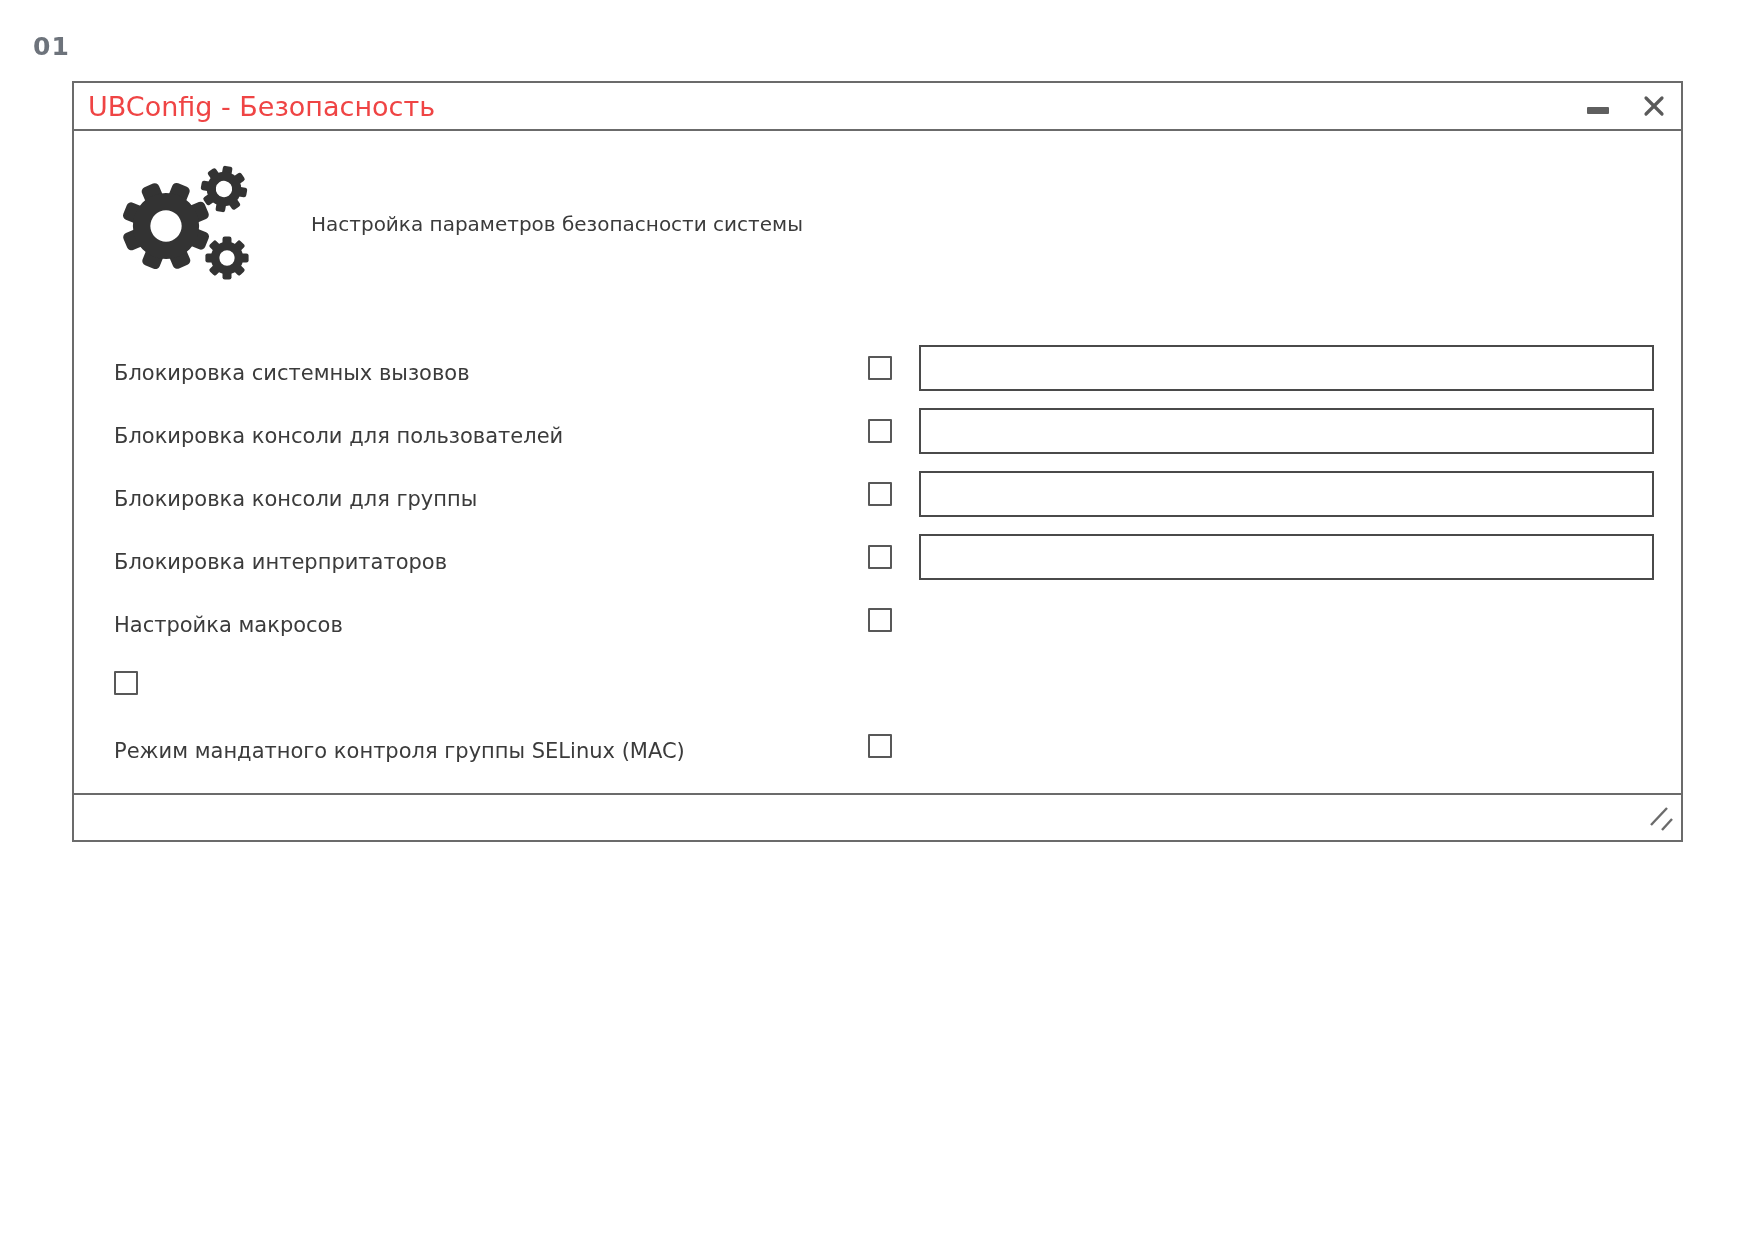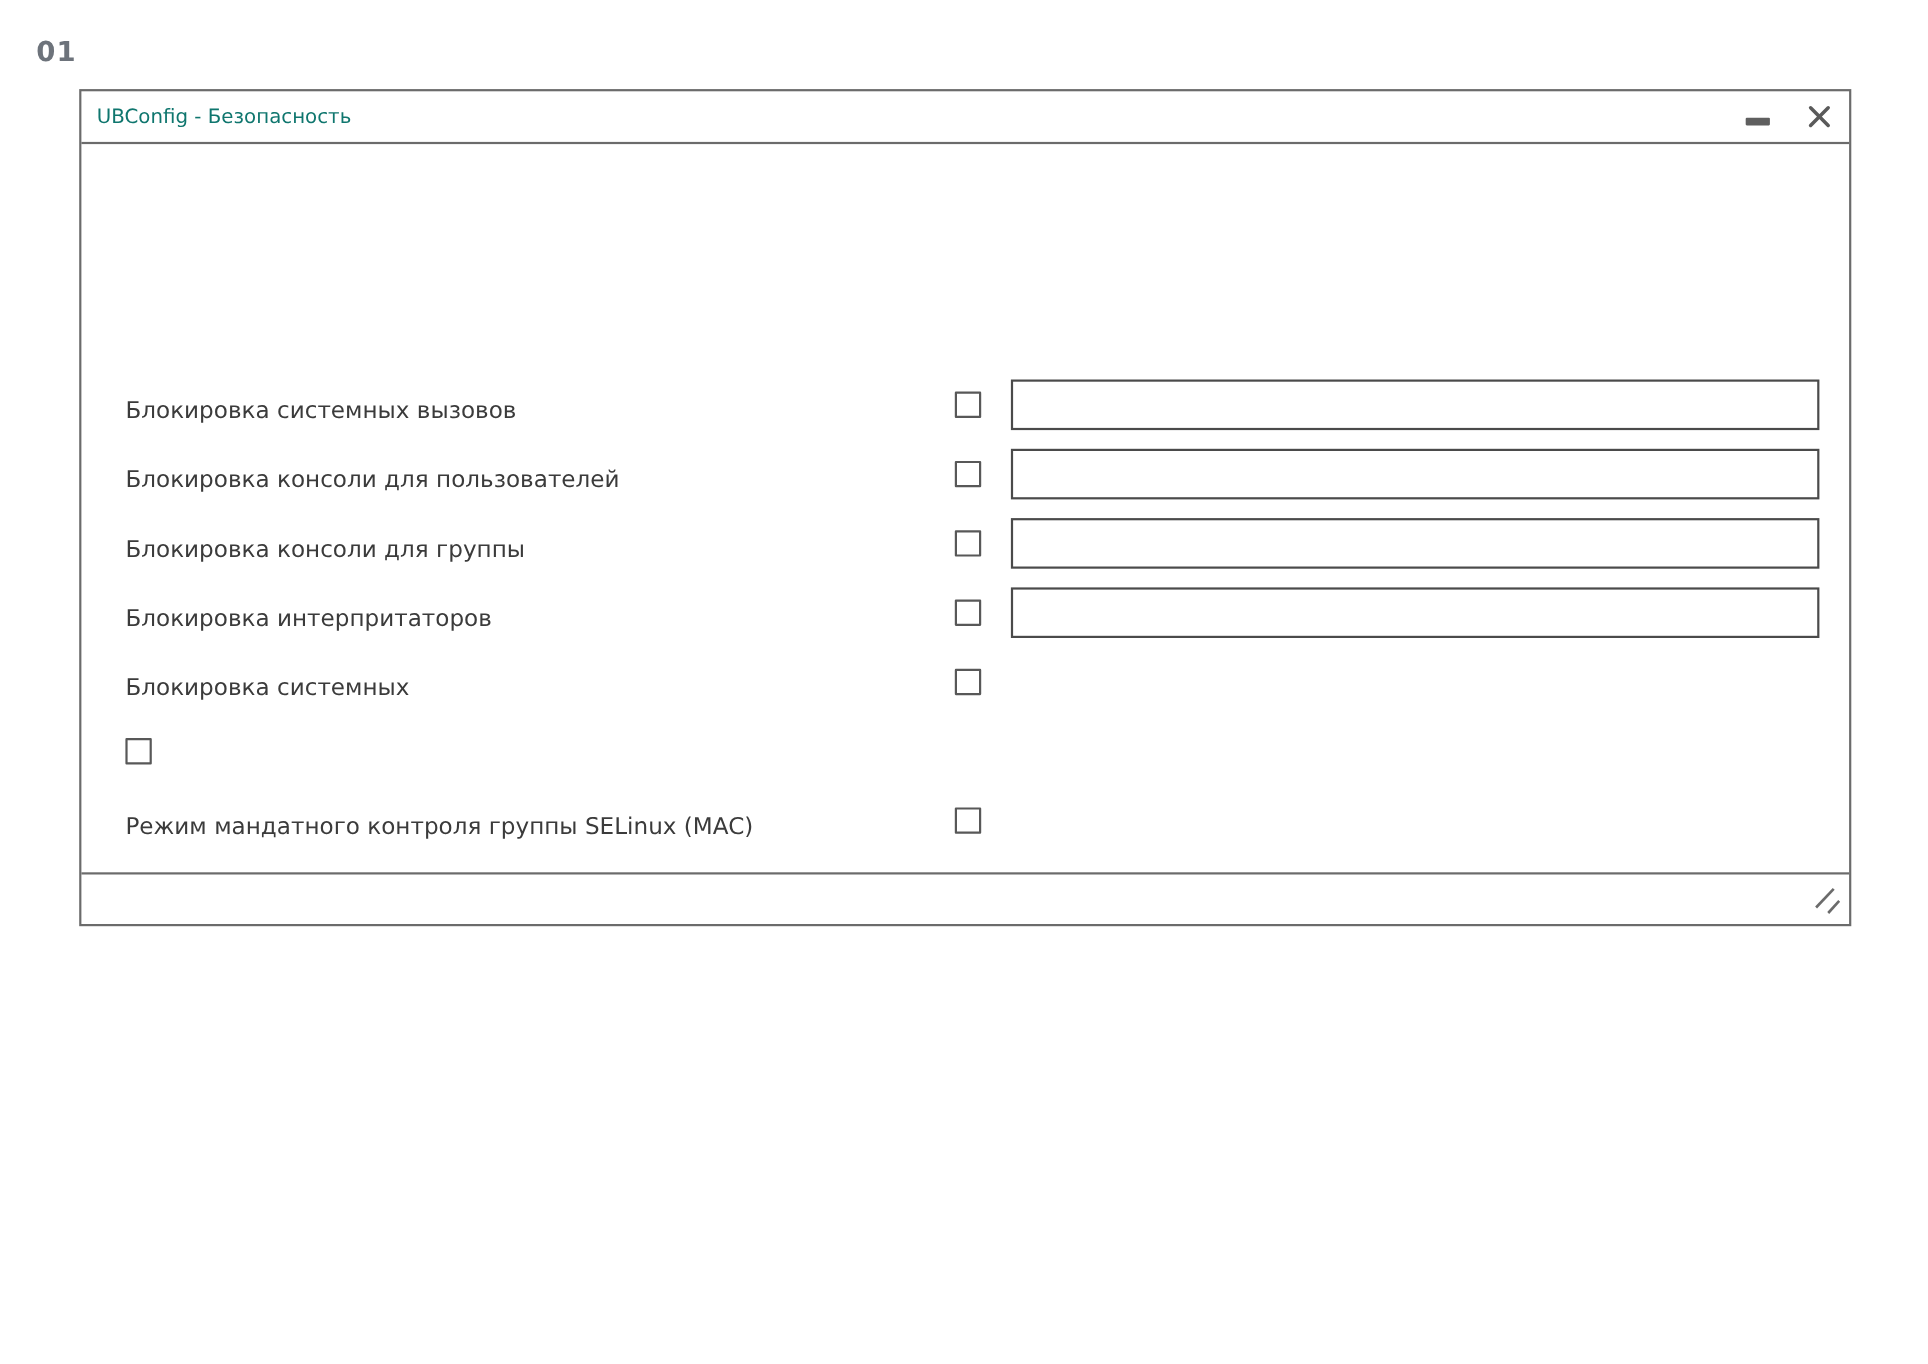--- a/index.html
+++ b/index.html
@@ -25,21 +25,21 @@
     border: 2px solid #6b6b6b;
   }
 
   .titlebar {
     height: 48px;
     border-bottom: 2px solid #6b6b6b;
     display: flex; align-items: center;
     padding: 0 14px;
   }
   .titlebar-text {
-    font-size: 18px; color: #0f766e;
+    font-size: 27px; color: #ef4444;
     flex: 1;
     white-space: nowrap;
   }
   .win-controls { display: flex; align-items: center; gap: 30px; }
   .btn-ctrl {
     background: none; border: none; cursor: pointer;
     display: flex; align-items: center; justify-content: center;
     width: 26px; height: 26px; padding: 0;
   }
   .min-dash { width: 22px; height: 7px; background: #5f5f5f; border-radius: 1px; margin-top: 8px; }
@@ -100,20 +100,38 @@
       </button>
       <button class="btn-ctrl">
         <svg width="24" height="24" viewBox="0 0 24 24">
           <line x1="4" y1="4" x2="20" y2="20" stroke="#5a5a5a" stroke-width="3.2" stroke-linecap="round"></line>
           <line x1="20" y1="4" x2="4" y2="20" stroke="#5a5a5a" stroke-width="3.2" stroke-linecap="round"></line>
         </svg>
       </button>
     </div>
   </div>
 
+  <div class="hero">
+    <svg width="134" height="118" viewBox="0 0 134 118" style="overflow:visible">
+      <defs>
+        <g id="gear">
+          <rect x="-10" y="-48" width="20" height="96" rx="5" fill="#333333"></rect>
+          <rect x="-10" y="-48" width="20" height="96" rx="5" fill="#333333" transform="rotate(45)"></rect>
+          <rect x="-10" y="-48" width="20" height="96" rx="5" fill="#333333" transform="rotate(90)"></rect>
+          <rect x="-10" y="-48" width="20" height="96" rx="5" fill="#333333" transform="rotate(135)"></rect>
+          <circle r="36" fill="#333333"></circle>
+          <circle r="17" fill="#ffffff"></circle>
+        </g>
+      </defs>
+      <use href="#gear" transform="translate(44,61) scale(0.92) rotate(22)"></use>
+      <use href="#gear" transform="translate(102,24) scale(0.48) rotate(10)"></use>
+      <use href="#gear" transform="translate(105,93) scale(0.45) rotate(0)"></use>
+    </svg>
+    <div class="hero-heading">Настройка параметров безопасности системы</div>
+  </div>
 
   <div class="settings-form">
   <div class="form-row">
     <div class="row-label">Блокировка системных вызовов</div>
     <input type="checkbox" class="row-checkbox" style="">
     <input type="text" class="row-input" style="">
   </div>
 
   <div class="form-row">
     <div class="row-label">Блокировка консоли для пользователей</div>
@@ -127,21 +145,21 @@
     <input type="text" class="row-input" style="">
   </div>
 
   <div class="form-row">
     <div class="row-label">Блокировка интерпритаторов</div>
     <input type="checkbox" class="row-checkbox" style="">
     <input type="text" class="row-input" style="">
   </div>
 
   <div class="form-row">
-    <div class="row-label">Блокировка системных</div>
+    <div class="row-label">Настройка макросов</div>
     <input type="checkbox" class="row-checkbox" style="">
 
   </div>
 
   <div class="form-row">
     <input type="checkbox" class="row-checkbox" style="">
 
   </div>
 
   <div class="form-row">

